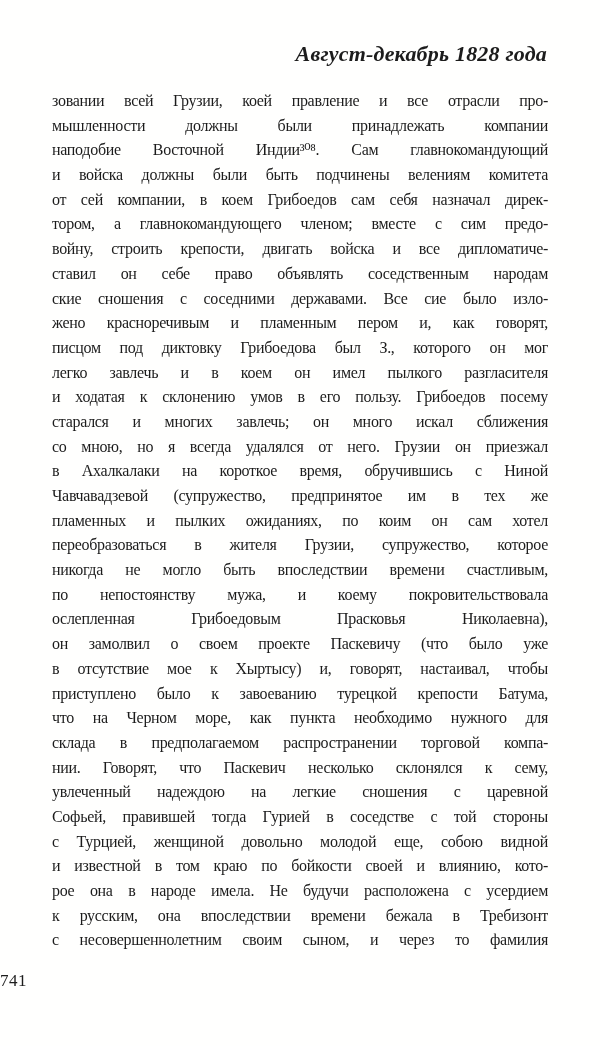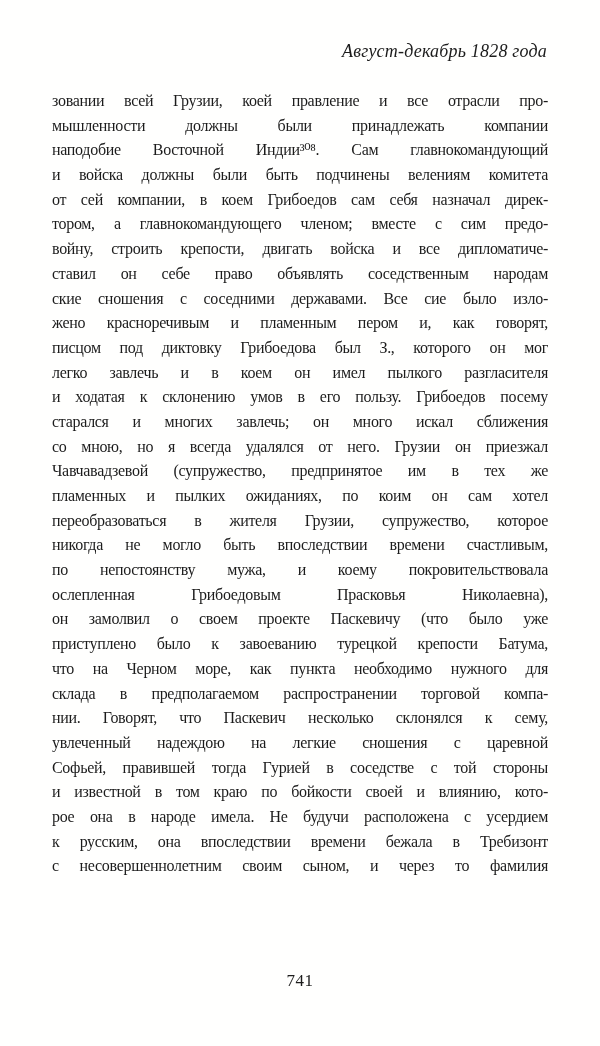--- a/index.html
+++ b/index.html
@@ -14,23 +14,24 @@
     background: #fffffe;
     font-family: "Liberation Serif", "DejaVu Serif", serif;
     color: #1c1c1c;
     overflow: hidden;
   }
   .running-header {
     position: absolute;
     top: 41px;
     right: 53px;
     font-style: italic;
-    font-size: 18px;
+    font-size: 22px;
     letter-spacing: 0.2px;
     white-space: nowrap;
+    font-weight: bold;
   }
   .body-text {
     position: absolute;
     top: 89px;
     left: 52px;
     width: 496px;
   }
   .body-line {
     height: 24.7px;
     line-height: 24.7px;
@@ -39,21 +40,20 @@
     text-align: justify;
     text-align-last: justify;
     overflow: hidden;
     white-space: normal;
   }
   .page-number {
     position: absolute;
     top: 971px;
     left: 0;
     width: 100%;
-    text-align: center;
     font-size: 17px;
     letter-spacing: 0.5px;
   }
 </style>
 </head>
 <body>
 
 <div class="page">
 
   <div class="running-header">Август-декабрь 1828 года</div>
@@ -67,33 +67,36 @@
       <div class="body-line">тором, а главнокомандующего членом; вместе с сим предо-</div>
       <div class="body-line">войну, строить крепости, двигать войска и все дипломатиче-</div>
       <div class="body-line">ставил он себе право объявлять соседственным народам</div>
       <div class="body-line">ские сношения с соседними державами. Все сие было изло-</div>
       <div class="body-line">жено красноречивым и пламенным пером и, как говорят,</div>
       <div class="body-line">писцом под диктовку Грибоедова был З., которого он мог</div>
       <div class="body-line">легко завлечь и в коем он имел пылкого разгласителя</div>
       <div class="body-line">и ходатая к склонению умов в его пользу. Грибоедов посему</div>
       <div class="body-line">старался и многих завлечь; он много искал сближения</div>
       <div class="body-line">со мною, но я всегда удалялся от него. Грузии он приезжал</div>
+      <div class="body-line">в Ахалкалаки на короткое время, обручившись с Ниной</div>
       <div class="body-line">Чавчавадзевой (супружество, предпринятое им в тех же</div>
       <div class="body-line">пламенных и пылких ожиданиях, по коим он сам хотел</div>
       <div class="body-line">переобразоваться в жителя Грузии, супружество, которое</div>
       <div class="body-line">никогда не могло быть впоследствии времени счастливым,</div>
       <div class="body-line">по непостоянству мужа, и коему покровительствовала</div>
       <div class="body-line">ослепленная Грибоедовым Прасковья Николаевна),</div>
       <div class="body-line">он замолвил о своем проекте Паскевичу (что было уже</div>
+      <div class="body-line">в отсутствие мое к Хыртысу) и, говорят, настаивал, чтобы</div>
       <div class="body-line">приступлено было к завоеванию турецкой крепости Батума,</div>
       <div class="body-line">что на Черном море, как пункта необходимо нужного для</div>
       <div class="body-line">склада в предполагаемом распространении торговой компа-</div>
       <div class="body-line">нии. Говорят, что Паскевич несколько склонялся к сему,</div>
       <div class="body-line">увлеченный надеждою на легкие сношения с царевной</div>
       <div class="body-line">Софьей, правившей тогда Гурией в соседстве с той стороны</div>
+      <div class="body-line">с Турцией, женщиной довольно молодой еще, собою видной</div>
       <div class="body-line">и известной в том краю по бойкости своей и влиянию, кото-</div>
       <div class="body-line">рое она в народе имела. Не будучи расположена с усердием</div>
       <div class="body-line">к русским, она впоследствии времени бежала в Требизонт</div>
       <div class="body-line">с несовершеннолетним своим сыном, и через то фамилия</div>
     </div>
 
   <div class="page-number">741</div>
 
 </div>
 

